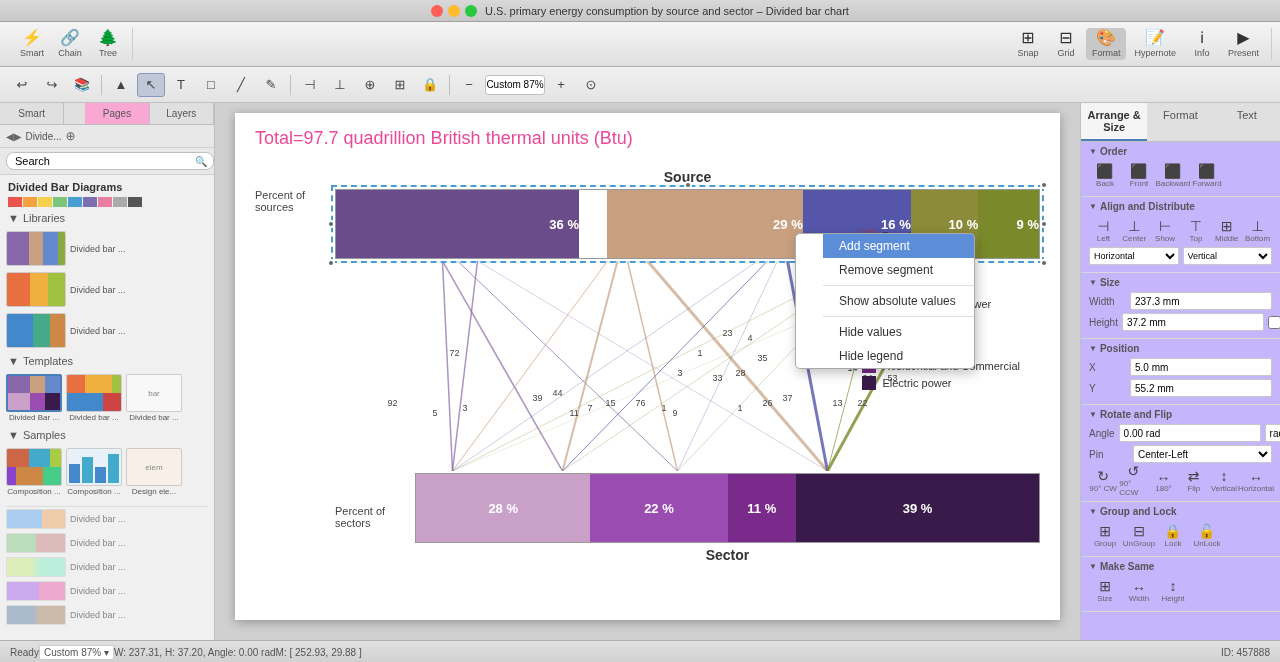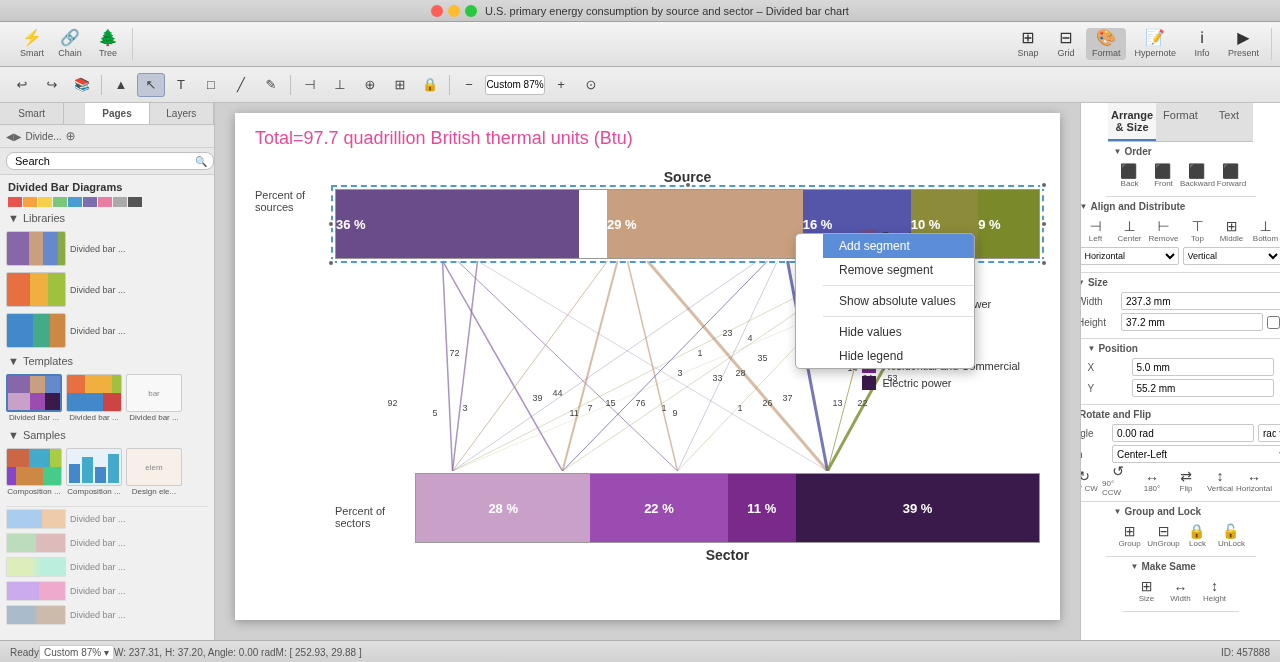--- a/index.html
+++ b/index.html
@@ -28,34 +28,34 @@
 
     
     .main-layout { display: flex; height: calc(662px - 22px - 45px - 36px - 22px); }
 
     
     .left-panel { width: 215px; background: #f0f0f0; border-right: 1px solid #c0c0c0; overflow: hidden; display: flex; flex-direction: column; }
     .search-bar { padding: 4px 6px; display: flex; align-items: center; background: #e8e8e8; border-bottom: 1px solid #d0d0d0; }
     .search-input { flex: 1; height: 18px; font-size: 11px; border: 1px solid #c0c0c0; border-radius: 8px; padding: 0 20px 0 8px; background: white; }
     .nav-tabs { display: flex; background: #e0e0e0; border-bottom: 1px solid #c0c0c0; height: 22px; }
     .nav-tab { flex: 1; display: flex; align-items: center; justify-content: center; font-size: 10px; color: #555; cursor: pointer; border-right: 1px solid #c0c0c0; }
-    .nav-tab-active { background: #ffffff; font-weight: bold; margin-left: 21px; }
+    .nav-tab-active { background: #f9a8d4; font-weight: normal; margin-left: 21px; }
     .panel-title { font-size: 11px; font-weight: bold; color: #333; padding: 6px 8px 2px; }
     .section-header { font-size: 11px; color: #555; padding: 3px 8px; display: flex; align-items: center; gap: 4px; cursor: pointer; }
 
     
     .canvas-area { flex: 1; background: #d0d0d0; position: relative; overflow: hidden; }
     .canvas-page { position: absolute; left: 20px; top: 10px; right: 20px; bottom: 20px; background: white; box-shadow: 0 2px 10px rgba(0,0,0,0.3); }
     .canvas-content { padding: 15px 20px; position: relative; }
 
     
     .chart-title { font-size: 18px; color: #ec4899; margin-bottom: 20px; }
     .source-label { text-align: center; font-size: 14px; color: #333; font-weight: bold; margin-bottom: 4px; }
     .source-bar { display: flex; height: 70px; margin-bottom: 2px; border: 1px solid #999; }
-    .src-seg { display: flex; align-items: center; justify-content: flex-start; font-size: 13px; font-weight: bold; color: white; }
+    .src-seg { display: flex; align-items: center; justify-content: flex-end; font-size: 13px; font-weight: bold; color: white; }
     .seg-petroleum { background: #6b4c8a; flex: 36; }
     .seg-ng { background: #c8a080; flex: 29; margin-left: 28px; }
     .seg-coal { background: #5555aa; flex: 16; }
     .seg-renewable { background: #8b8b3a; flex: 10; }
     .seg-nuclear { background: #7a8a2a; flex: 9; }
 
     
     .flow-svg { width: 100%; display: block; }
 
     
@@ -72,21 +72,21 @@
     .legend-color { width: 14px; height: 14px; flex-shrink: 0; }
     .legend-section-gap { height: 8px; }
 
     
     .context-menu { position: absolute; background: white; border: 1px solid #aaa; border-radius: 5px; box-shadow: 2px 4px 12px rgba(0,0,0,0.25); min-width: 180px; z-index: 100; overflow: hidden; padding-left: 27px; }
     .ctx-item { padding: 5px 16px; font-size: 12px; color: #333; cursor: pointer; display: flex; align-items: center; gap: 8px; }
     .ctx-item-selected { background: #5b8dd9; color: white; }
     .ctx-separator { height: 1px; background: #e0e0e0; margin: 3px 0; }
 
     
-    .right-panel { width: 200px; background: #ffffff; border-left: 1px solid #c0c0c0; display: flex; flex-direction: column; overflow: hidden; align-items: center; }
+    .right-panel { width: 200px; background: #c4b5fd; border-left: 1px solid #c0c0c0; display: flex; flex-direction: column; overflow: hidden; }
     .right-tabs { display: flex; background: #e0e0e0; border-bottom: 1px solid #c0c0c0; }
     .right-tab { flex: 1; text-align: center; padding: 6px 2px; font-size: 11px; color: #555; cursor: pointer; }
     .right-tab-active { background: #f5f5f5; font-weight: bold; color: #333; border-bottom: 2px solid #4a7ebb; }
     .right-section { padding: 4px 8px; border-bottom: 1px solid #d8d8d8; }
     .right-section-title { font-size: 10px; font-weight: bold; color: #555; margin-bottom: 4px; display: flex; align-items: center; gap: 3px; }
     .right-section-title::before { content: '▼'; font-size: 8px; }
     .icon-row { display: flex; gap: 2px; margin-bottom: 3px; }
     .icon-btn { width: 32px; height: 28px; display: flex; flex-direction: column; align-items: center; justify-content: center; font-size: 14px; color: #444; cursor: pointer; border-radius: 3px; }
     .icon-btn .icon-label { font-size: 8px; color: #666; }
     .prop-row { display: flex; align-items: center; gap: 4px; margin-bottom: 3px; }
@@ -598,21 +598,21 @@
         <div class="icon-btn">
           <span>⊣</span>
           <span class="icon-label">Left</span>
         </div>
         <div class="icon-btn">
           <span>⊥</span>
           <span class="icon-label">Center</span>
         </div>
         <div class="icon-btn">
           <span>⊢</span>
-          <span class="icon-label">Remove</span>
+          <span class="icon-label">Show</span>
         </div>
         <div class="icon-btn">
           <span>⊤</span>
           <span class="icon-label">Top</span>
         </div>
         <div class="icon-btn">
           <span>⊞</span>
           <span class="icon-label">Middle</span>
         </div>
         <div class="icon-btn">

